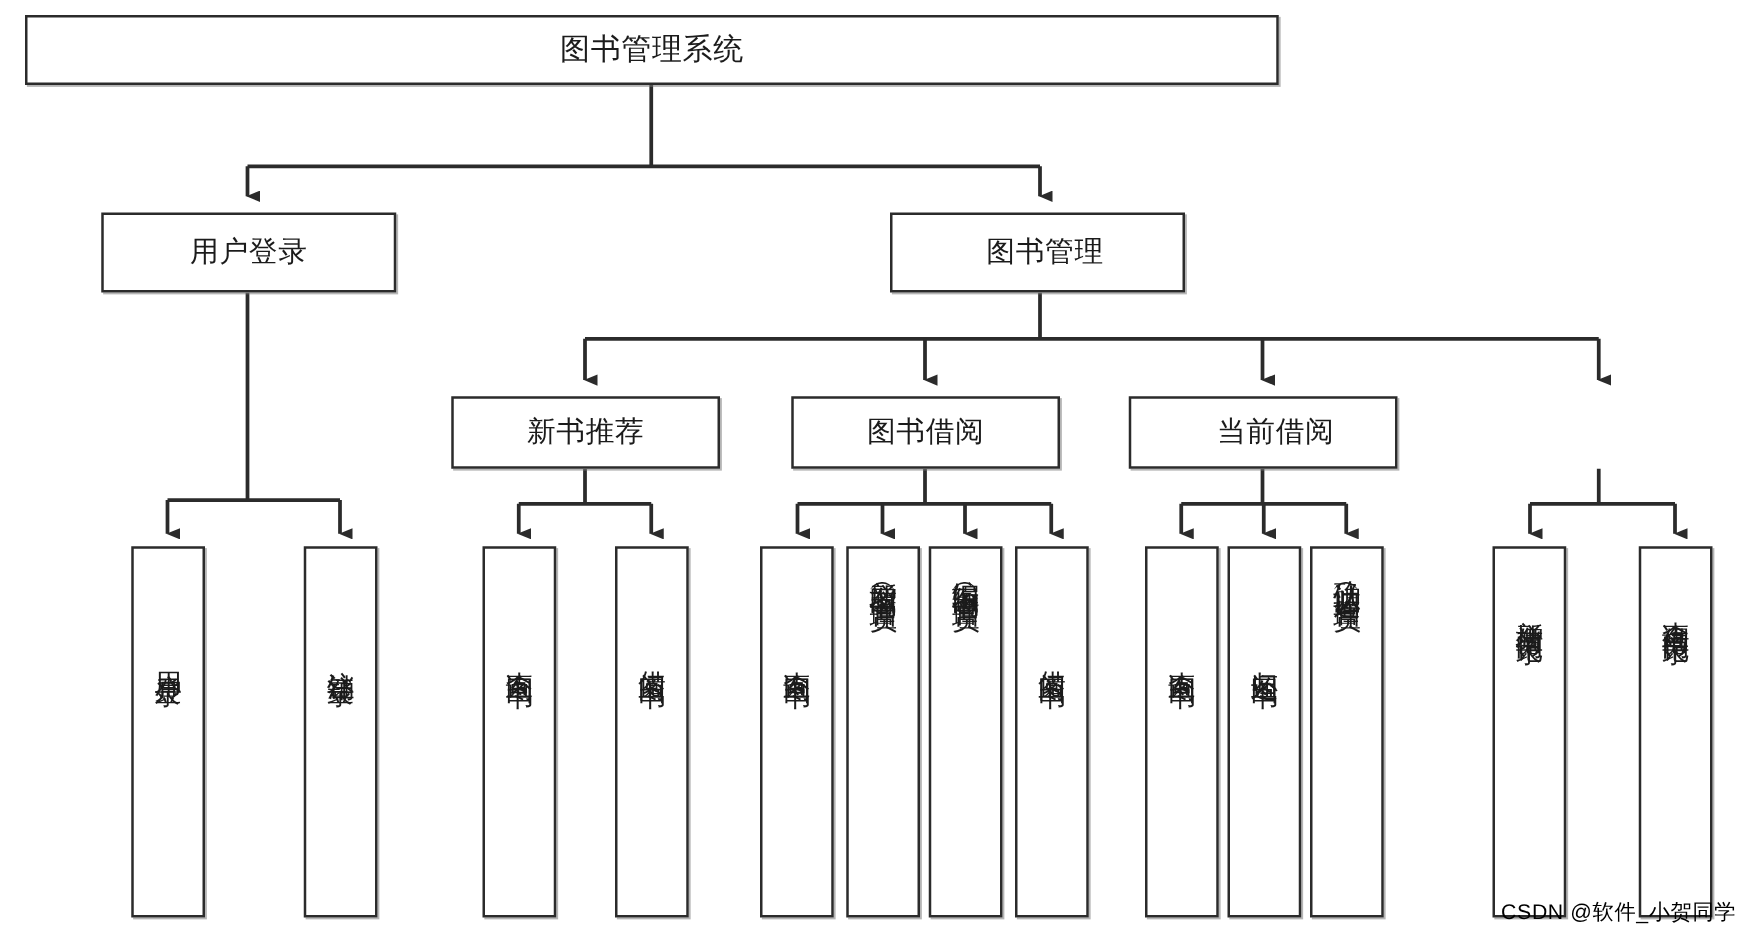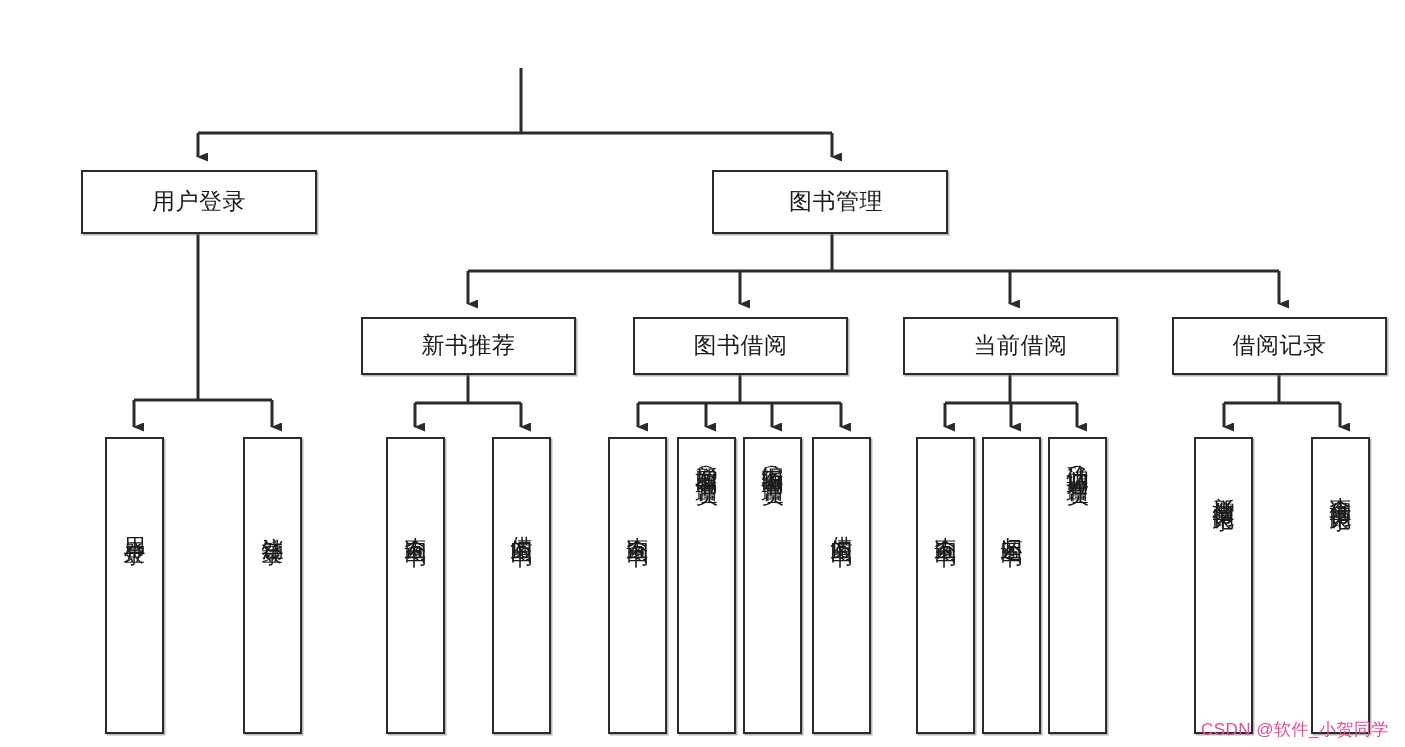--- a/index.html
+++ b/index.html
@@ -60,21 +60,21 @@
     text-orientation: upright;
     font-size: 22px;
     letter-spacing: 3px;
     line-height: 1;
   }
   .watermark {
     position: absolute;
     right: 16px;
     bottom: 6px;
     font-size: 17px;
-    color: #ec4899;
+    color: #000000;
     letter-spacing: 0.5px;
     user-select: none;
     white-space: nowrap;
   }
 </style>
 </head>
 <body>
 
 <div id="diagram-root">
 
@@ -123,40 +123,40 @@
       <path d="M1011,403 L1011,427" marker-end="url(#arrowhead)"></path>
       <path d="M1077,403 L1077,427" marker-end="url(#arrowhead)"></path>
 
       <path d="M1279,375 L1279,403"></path>
       <path d="M1224,403 L1340,403"></path>
       <path d="M1224,403 L1224,427" marker-end="url(#arrowhead)"></path>
       <path d="M1340,403 L1340,427" marker-end="url(#arrowhead)"></path>
     </g>
   </svg>
 
+  <div class="node horiz root" style="left:20px; top:12px; width:1003px; height:56px;">
+    <span class="label">图书管理系统</span>
+  </div>
 
   <div class="node horiz" style="left:81px; top:170px; width:236px; height:64px;">
     <span class="label">用户登录</span>
   </div>
   <div class="node horiz" style="left:712px; top:170px; width:236px; height:64px;padding-left:12px;">
     <span class="label">图书管理</span>
   </div>
 
   <div class="node horiz" style="left:633px; top:317px; width:215px; height:58px;">
     <span class="label">图书借阅</span>
   </div>
   <div class="node horiz" style="left:361px; top:317px; width:215px; height:58px;">
     <span class="label">新书推荐</span>
   </div>
   <div class="node horiz" style="left:903px; top:317px; width:215px; height:58px;padding-left:20px;">
     <span class="label">当前借阅</span>
   </div>
-  <div class="node horiz" style="left:1172px; top:317px; width:215px; height:58px;">
-    <span class="label">借阅记录</span>
-  </div>
 
   <div class="node vert" style="left:105px; top:437px; width:59px; height:297px; padding-top:80px;">
     <span class="label">用户登录</span>
   </div>
   <div class="node vert" style="left:243px; top:437px; width:59px; height:297px; padding-top:80px;">
     <span class="label">注销登录</span>
   </div>
 
   <div class="node vert" style="left:386px; top:437px; width:59px; height:297px; padding-top:80px;">
     <span class="label">查询图书</span>

